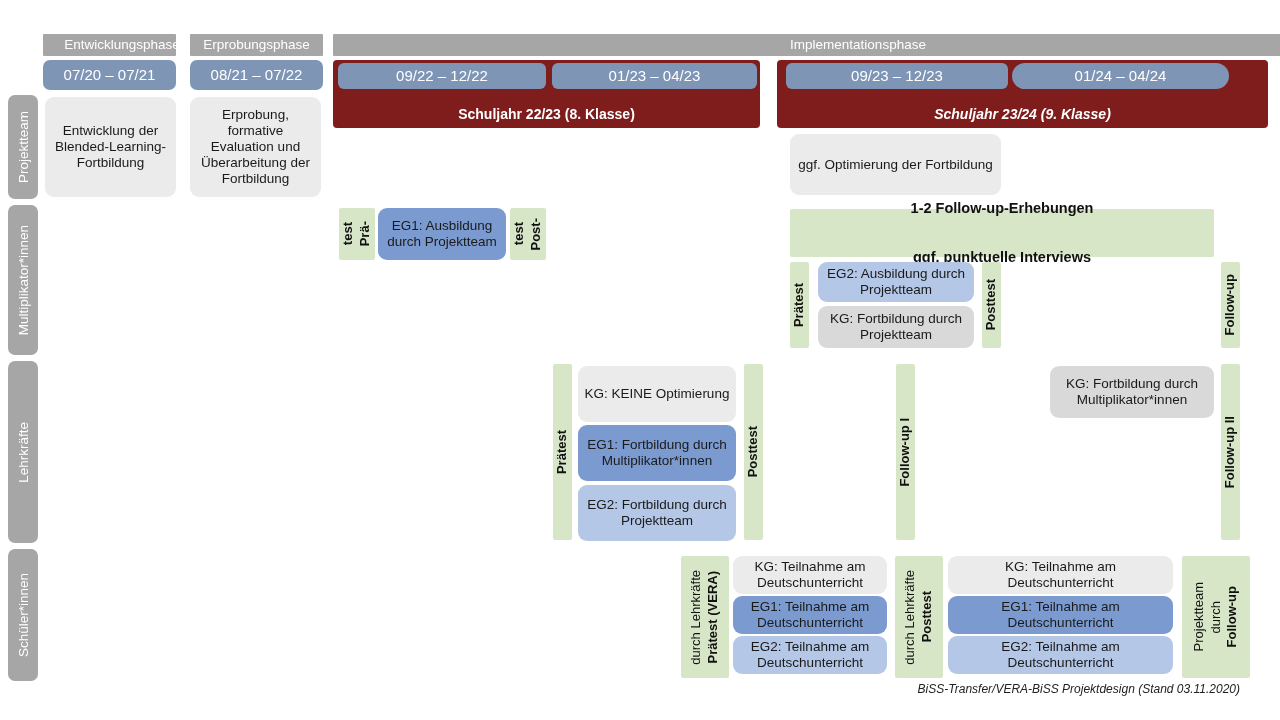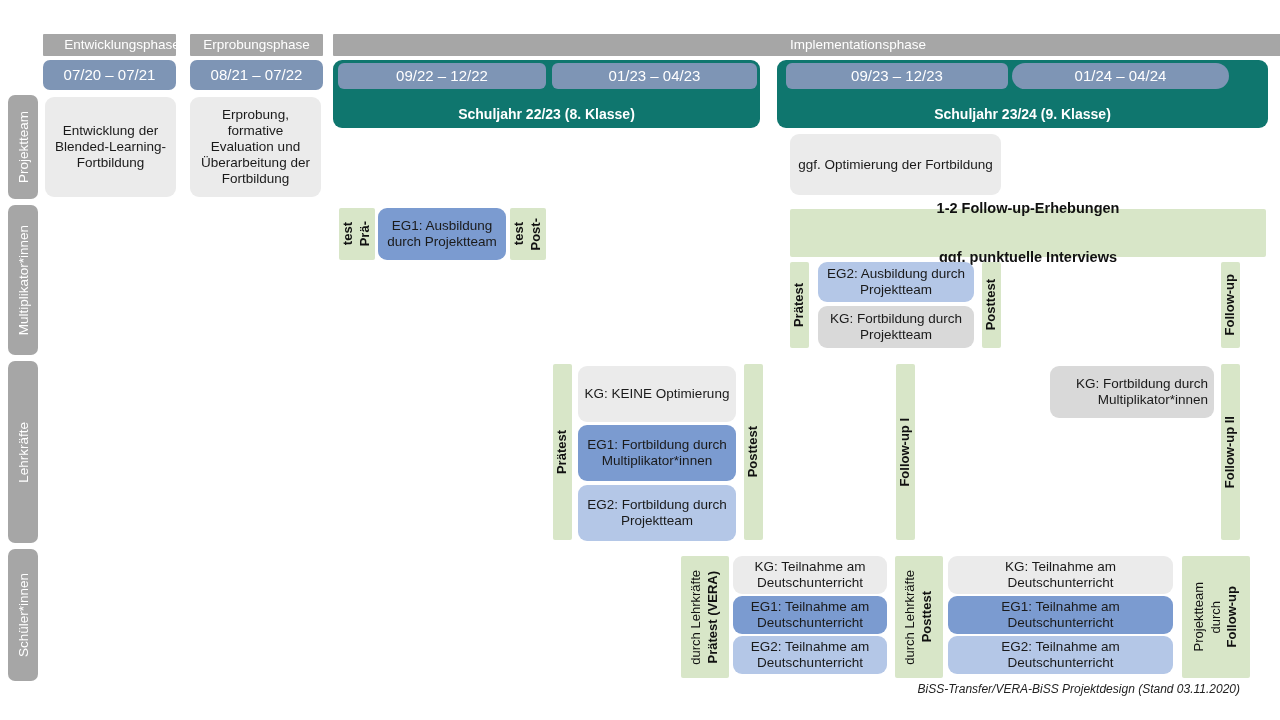--- a/index.html
+++ b/index.html
@@ -24,21 +24,21 @@
   }
 
   
   .date-pill{
     background:#7e95b5;color:#ffffff;font-size:15px;border-radius:7px;
   }
   .date-pill.sub{border-radius:6px;}
 
   
   .schoolyear{
-    background:#0f766e;border-radius:9px;
+    background:#7f1d1d;border-radius:4px;
   }
   .schoolyear .sy-label{
     position:absolute;left:0;right:0;bottom:6px;
     text-align:center;color:#ffffff;font-weight:bold;font-size:14px;
   }
 
   
   .rowlabel{
     position:absolute;box-sizing:border-box;
     background:#a6a6a6;border-radius:7px;
@@ -95,21 +95,21 @@
 
   <div class="box date-pill" style="left:43px;top:60px;width:133px;height:30px;">07/20 – 07/21</div>
   <div class="box date-pill" style="left:190px;top:60px;width:133px;height:30px;">08/21 – 07/22</div>
 
   <div class="schoolyear" style="position:absolute;left:333px;top:60px;width:427px;height:68px;">
     <div class="sy-label">Schuljahr 22/23 (8. Klasse)</div>
   </div>
   <div class="box date-pill sub" style="left:338px;top:63px;width:208px;height:26px;">09/22 – 12/22</div>
   <div class="box date-pill sub" style="left:552px;top:63px;width:205px;height:26px;">01/23 – 04/23</div>
 
-  <div class="schoolyear" style="position:absolute;left:777px;top:60px;width:491px;height:68px;">
+  <div class="schoolyear" style="position:absolute;left:777px;top:60px;width:491px;height:68px;font-style:italic;">
     <div class="sy-label">Schuljahr 23/24 (9. Klasse)</div>
   </div>
   <div class="box date-pill sub" style="left:786px;top:63px;width:222px;height:26px;">09/23 – 12/23</div>
   <div class="box date-pill sub" style="left:1012px;top:63px;width:217px;height:26px;border-radius:13px;">01/24 – 04/24</div>
 
   <div class="rowlabel" style="left:8px;top:95px;width:30px;height:104px;">
     <span>Projektteam</span>
   </div>
   <div class="rowlabel" style="left:8px;top:205px;width:30px;height:150px;">
     <span>Multiplikator*innen</span>
@@ -136,21 +136,21 @@
 
   <div class="box card card-blue-d" style="left:378px;top:208px;width:128px;height:52px;">EG1: Ausbildung durch Projektteam</div>
 
   <div class="box green" style="left:510px;top:208px;width:36px;height:52px;">
     <div class="vstack">
       <div class="vtext">Post-</div>
       <div class="vtext">test</div>
     </div>
   </div>
 
-  <div class="box green-banner" style="left:790px;top:209px;width:476px;height:48px;
+  <div class="box green-banner" style="left:790px;top:209px;width:424px;height:48px;
               display:flex;flex-direction:column;align-items:center;justify-content:center;gap:30px;">
     <div>1-2 Follow-up-Erhebungen</div>
     <div>ggf. punktuelle Interviews</div>
   </div>
 
   <div class="box green" style="left:790px;top:262px;width:19px;height:86px;">
     <div class="vtext">Prätest</div>
   </div>
 
   <div class="box card card-blue-l" style="left:818px;top:262px;width:156px;height:40px;">EG2: Ausbildung durch Projektteam</div>
@@ -176,21 +176,21 @@
   <div class="box card card-blue-l" style="left:578px;top:485px;width:158px;height:56px;">EG2: Fortbildung durch Projektteam</div>
 
   <div class="box green" style="left:744px;top:364px;width:19px;height:176px;">
     <div class="vtext">Posttest</div>
   </div>
 
   <div class="box green" style="left:896px;top:364px;width:19px;height:176px;">
     <div class="vtext">Follow-up I</div>
   </div>
 
-  <div class="box card card-grey-d" style="left:1050px;top:366px;width:164px;height:52px;text-align:right;">KG: Fortbildung durch Multiplikator*innen</div>
+  <div class="box card card-grey-d" style="left:1050px;top:366px;width:164px;height:52px;">KG: Fortbildung durch Multiplikator*innen</div>
 
   <div class="box green" style="left:1221px;top:364px;width:19px;height:176px;">
     <div class="vtext">Follow-up II</div>
   </div>
 
   <div class="box green" style="left:681px;top:556px;width:48px;height:122px;">
     <div class="vstack">
       <div class="vtext">Prätest (VERA)</div>
       <div class="vtext reg">durch Lehrkräfte</div>
     </div>

